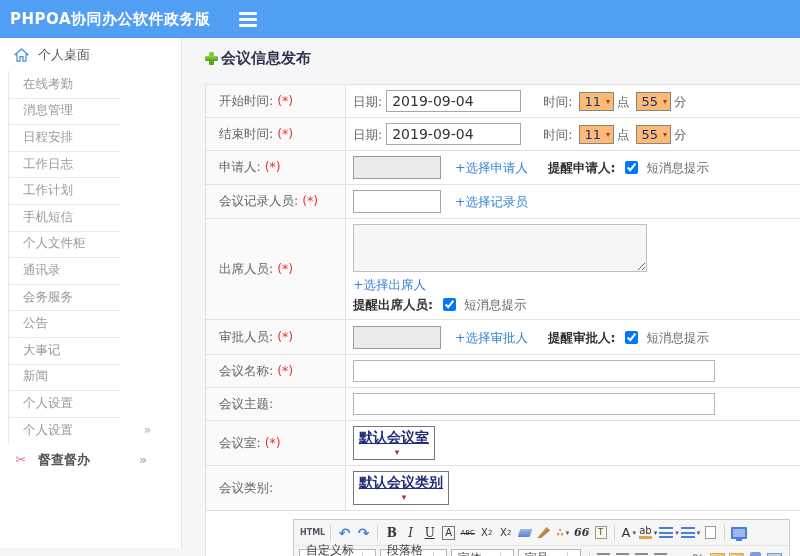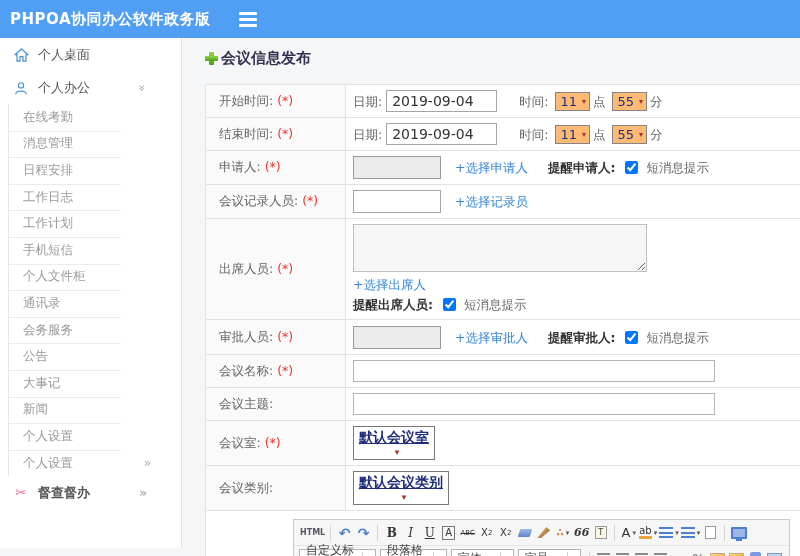--- a/index.html
+++ b/index.html
@@ -42,21 +42,21 @@
     background:linear-gradient(#8fd24a,#4ca40e); border-radius:1px; }
 
   
   .form-wrap { position:absolute; left:22px; top:46px; }
   table.form { border-collapse:collapse; table-layout:fixed; width:640px; background:#fff; }
   td { border:1px solid #e2e2e2; font-size:12.5px; color:#666; vertical-align:middle; }
   td.lbl { width:140px; background:#fafafa; padding-left:13px; }
   td.val { padding:5px 7px; background:#fff; }
   .req { color:#ee3333; margin-left:4px; }
   .inline-lbl { color:#666; font-size:12.5px; }
-  input.date-input { width:111px; height:22px; border:1px solid #a6a6a6; font-size:14px;
+  input.date-input { width:135px; height:22px; border:1px solid #a6a6a6; font-size:14px;
     color:#333; padding:1px 5px; font-family:"DejaVu Sans",sans-serif; }
   .mini-select { display:inline-flex; align-items:center; height:19px; border:1px solid #858585;
     background:#fdba74; padding:0 3px 0 4px; font-size:13px; color:#1f2d7a; margin:0 3px; cursor:pointer; }
   .mini-select .arr { color:#a23333; font-size:8px; margin-left:5px; }
   input.small-gray { width:88px; height:23px; border:1px solid #9a9a9a; background:#ebebeb; }
   input.small-white { width:88px; height:23px; border:1px solid #a6a6a6; background:#fff; }
   a.sel-link { color:#3585d8; font-size:12.5px; text-decoration:none; margin-left:10px; cursor:pointer; }
   .remind { font-weight:bold; color:#333; font-size:12.5px; margin-left:16px; }
   input.cb { width:13px; height:13px; margin:0 4px 0 6px; vertical-align:-2px; }
   .sms { color:#666; font-size:12.5px; }
@@ -136,30 +136,20 @@
 
 <div class="sidebar">
   <div class="side-item">
     <span class="sicon">
       <svg width="15" height="14" viewBox="0 0 16 15">
           <path d="M8 1 L15 7.2 H12.8 V14 H9.6 V9.3 H6.4 V14 H3.2 V7.2 H1 Z" fill="none" stroke="#4a90d9" stroke-width="1.3"></path>
         </svg>
     </span>
     <span>个人桌面</span>
   </div>
-  <div class="side-item">
-    <span class="sicon">
-      <svg width="14" height="14" viewBox="0 0 16 16">
-          <circle cx="8" cy="5" r="3" fill="none" stroke="#4a90d9" stroke-width="1.3"></circle>
-          <path d="M2 15 C2 10.5 14 10.5 14 15" fill="none" stroke="#4a90d9" stroke-width="1.3"></path>
-        </svg>
-    </span>
-    <span>个人办公</span>
-    <span class="chev down">»</span>
-  </div>
   <div class="submenu">
     <div class="sub-item">
         <span>在线考勤</span>
       </div>
     <div class="sub-item">
         <span>消息管理</span>
       </div>
     <div class="sub-item">
         <span>日程安排</span>
       </div>

